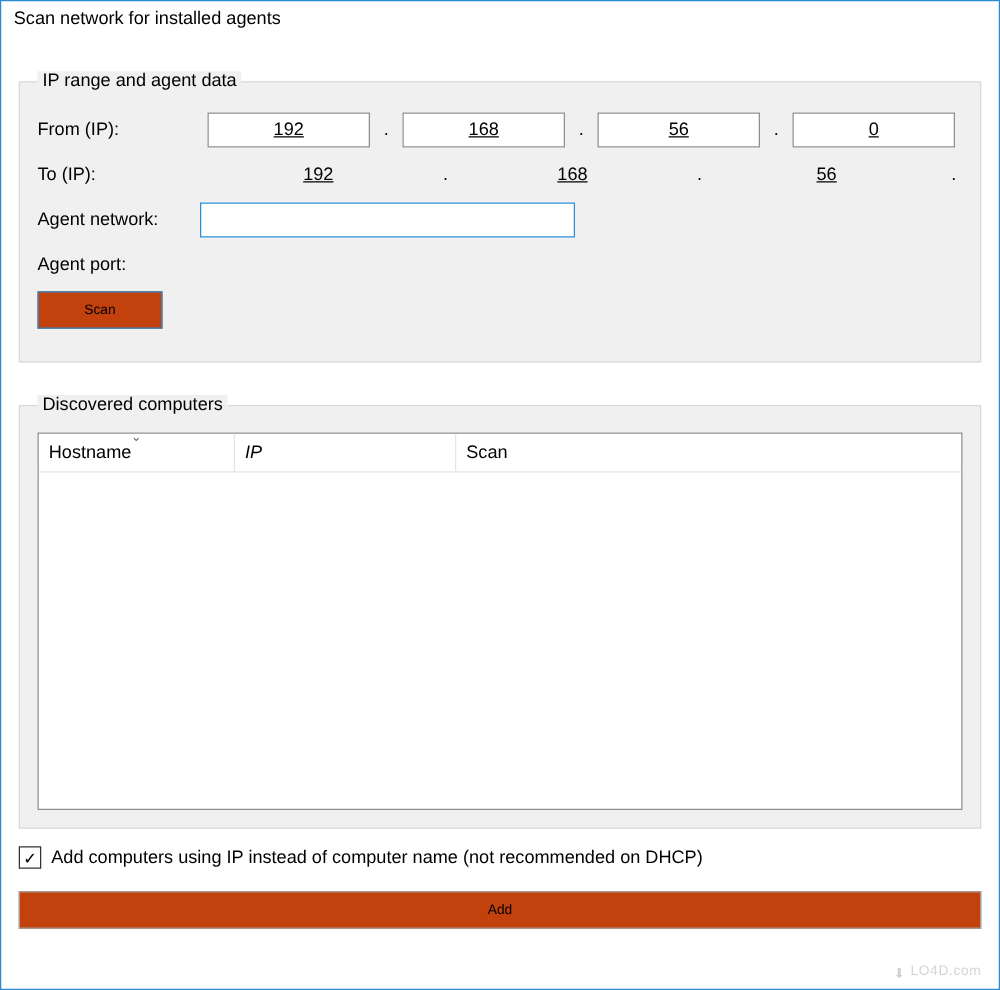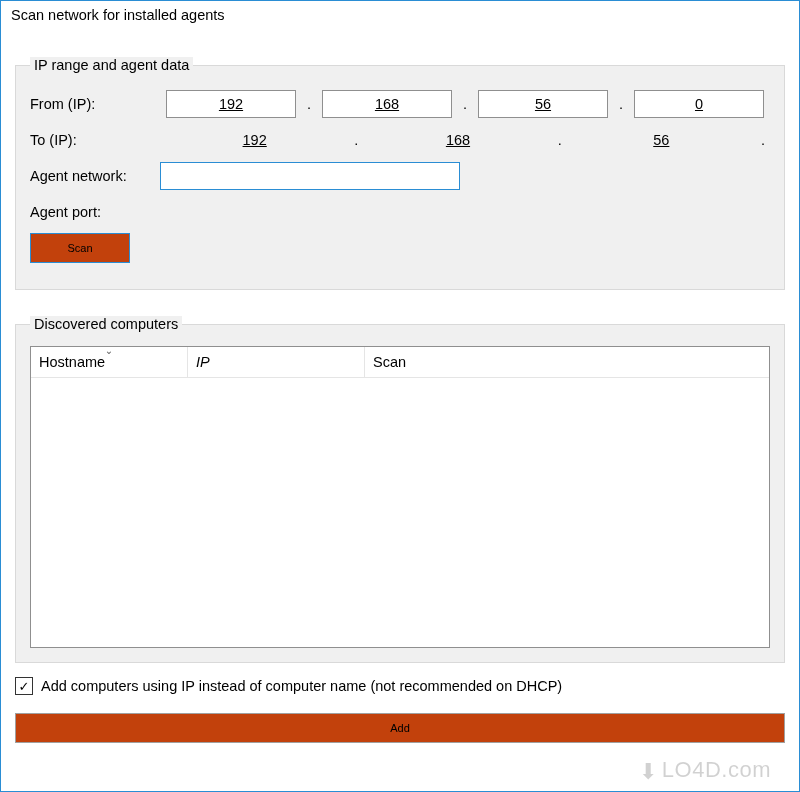--- a/index.html
+++ b/index.html
@@ -164,23 +164,23 @@
   }
   .action-row {
     display: flex;
     justify-content: space-between;
     gap: 0;
     margin-top: 18px;
     flex-direction: column;
   }
   .watermark {
     position: absolute;
-    right: 28px;
+    right: 14px;
     bottom: 8px;
-    font-size: 22px;
+    font-size: 11px;
     color: rgba(0,0,0,0.18);
     font-weight: 500;
     letter-spacing: 0.5px;
     pointer-events: none;
   }
   .watermark .dl {
     display:inline-block;
     transform: translateY(2px);
     margin-right: 4px;
   }

